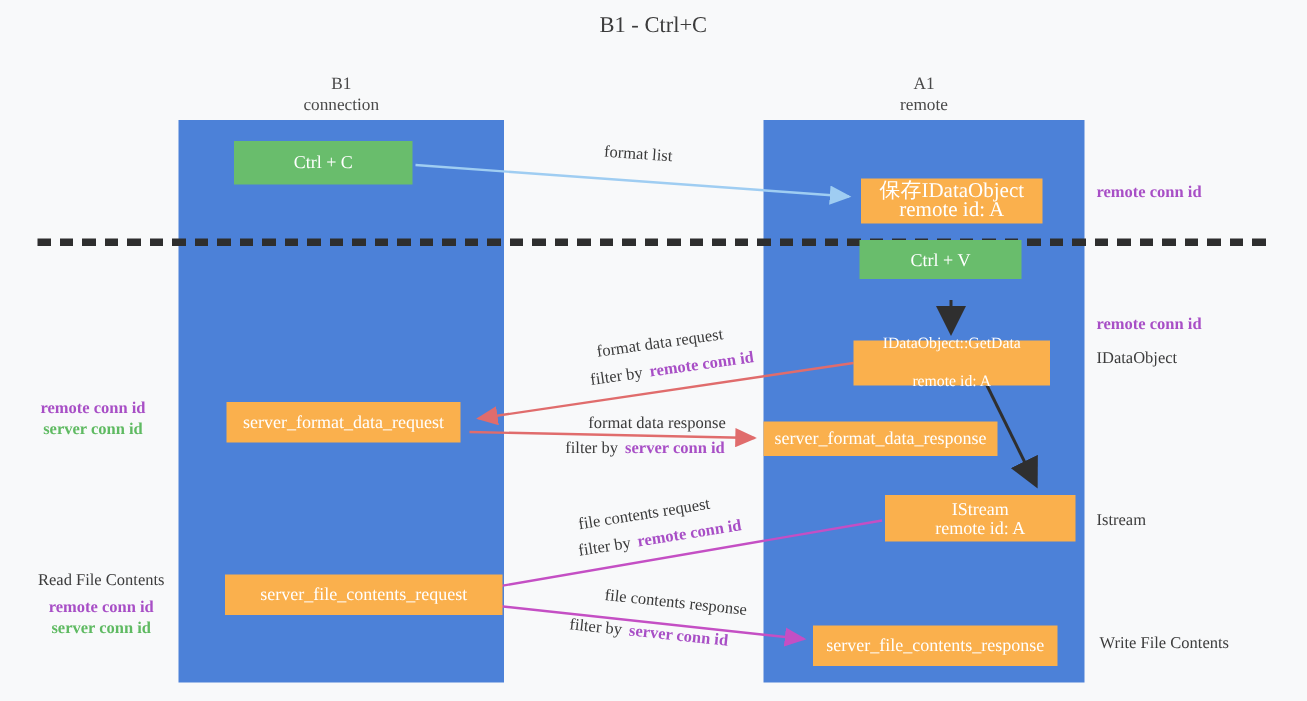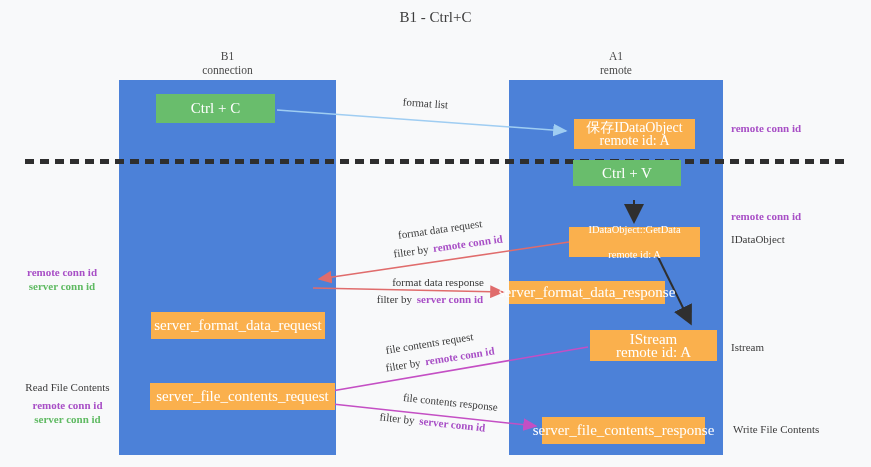--- a/index.html
+++ b/index.html
@@ -17,21 +17,21 @@
   .lane{position:absolute;top:80px;height:375px;background:#4c81d8;z-index:1;}
   .lane.left{left:119px;width:217px;}
   .lane.right{left:509px;width:214px;}
 
   .divider{position:absolute;left:25px;top:159px;width:820px;height:5px;z-index:3;
            background:repeating-linear-gradient(90deg,#2e2e2e 0 9px,transparent 9px 15px);}
 
   svg.arrows{position:absolute;left:0;top:0;z-index:4;pointer-events:none;}
 
   .box{position:absolute;display:flex;flex-direction:column;align-items:center;
-       justify-content:center;color:#fff;font-size:15px;line-height:13px;
+       justify-content:center;color:#fff;font-size:12px;line-height:13px;
        text-align:center;z-index:5;}
   .box.green{background:#69bd6c;}
   .box.orange{background:#fab04d;}
 
   .lbl{position:absolute;font-size:11px;line-height:13px;color:#3c3c3c;z-index:6;
        white-space:nowrap;}
   .lbl.center{text-align:center;}
   .purple{color:#a84fc6;font-weight:bold;}
   .greent{color:#5fba62;font-weight:bold;}
 
@@ -101,21 +101,21 @@
 
   <div class="box green" style="left:573px;top:160px;width:108px;height:26px;">
     <div>Ctrl + V</div>
   </div>
 
   <div class="box orange" style="left:569px;top:227px;width:131px;height:30px;font-size:10.5px;gap:12px;">
     <div>IDataObject::GetData</div>
     <div>remote id: A</div>
   </div>
 
-  <div class="box orange" style="left:151px;top:268px;width:174px;height:27px;margin-top:44px;">
+  <div class="box orange" style="left:151px;top:268px;width:156px;height:27px;">
     <div>server_format_data_request</div>
   </div>
 
   <div class="box orange" style="left:509px;top:281px;width:156px;height:23px;">
     <div>server_format_data_response</div>
   </div>
 
   <div class="box orange" style="left:590px;top:330px;width:127px;height:31px;">
     <div>IStream</div>
     <div>remote id: A</div>

